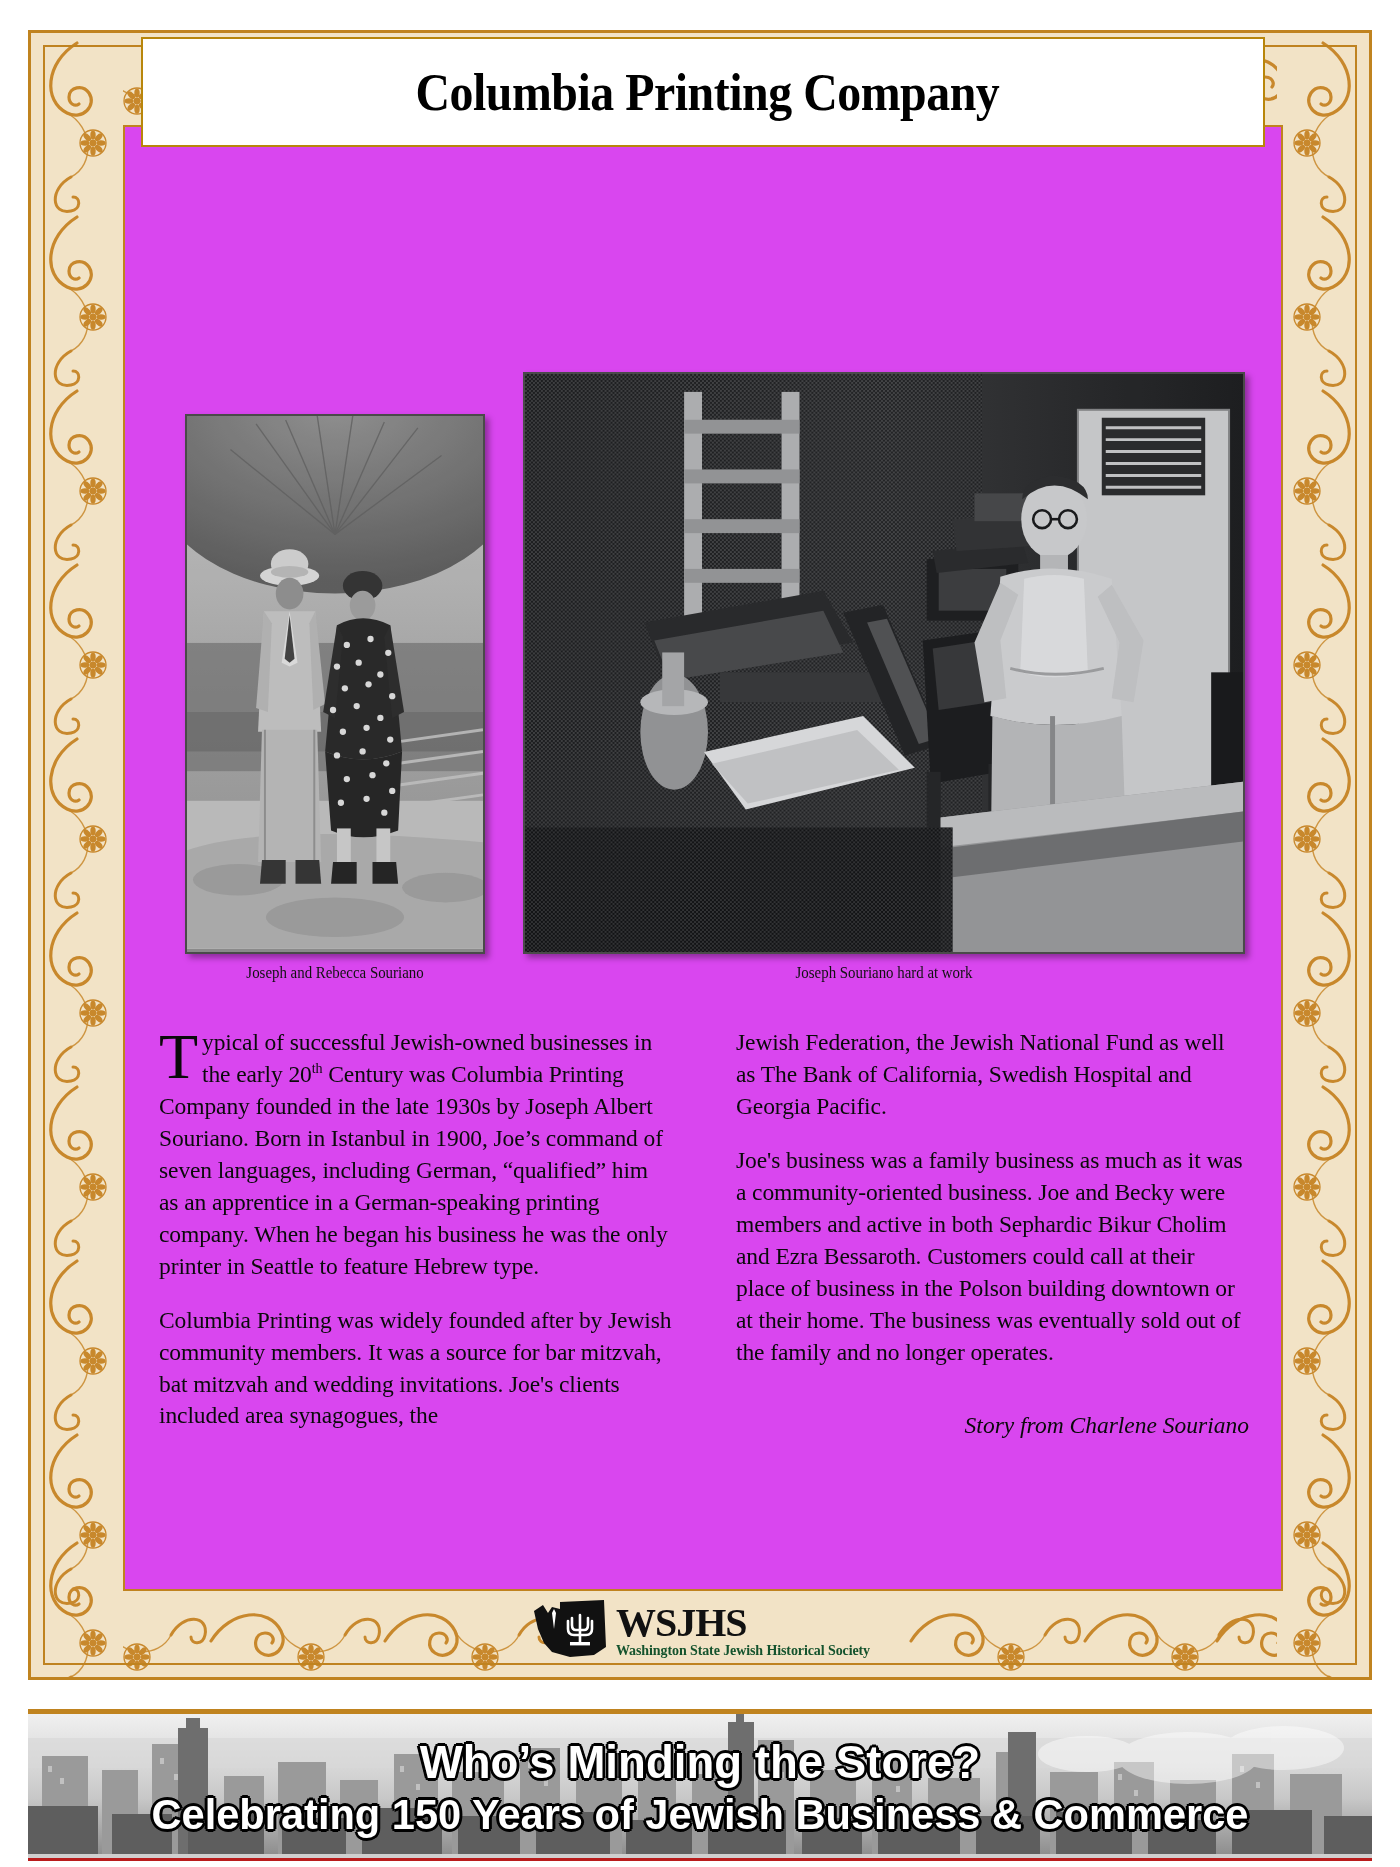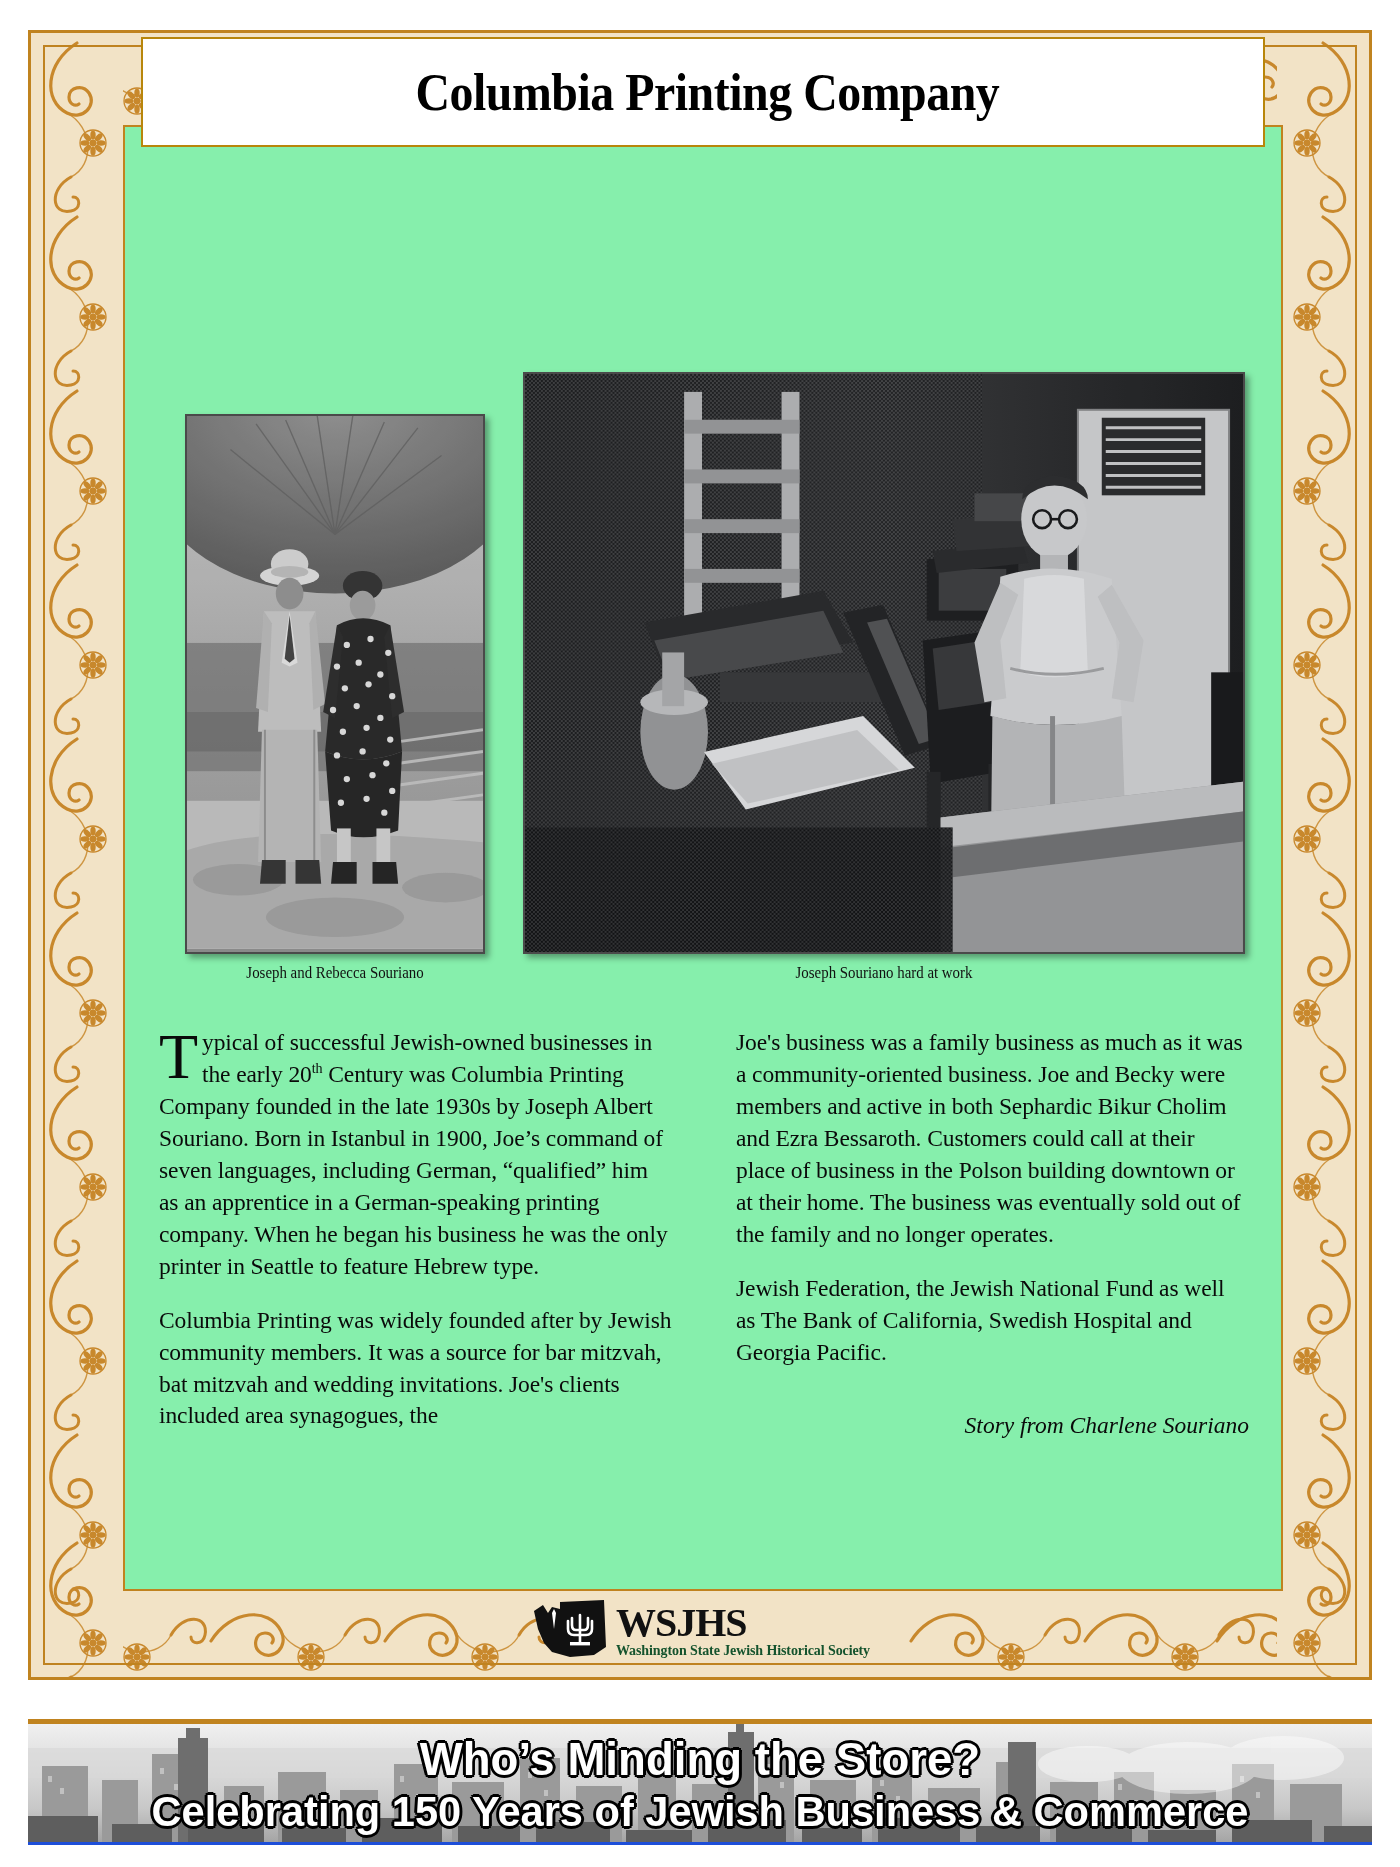--- a/index.html
+++ b/index.html
@@ -40,21 +40,21 @@
     background: #c0831f;
   }
 
   
   .content-area {
     position: absolute;
     left: 92px;
     top: 92px;
     width: 1160px;
     height: 1466px;
-    background: #86efac;
+    background: #d946ef;
     border: 2px solid #c0831f;
   }
 
   
   .title-box {
     position: absolute;
     left: 110px;
     top: 4px;
     width: 1124px;
     height: 110px;
@@ -176,25 +176,25 @@
     font-weight: bold;
     color: #14532d;
     margin-top: 1px;
     letter-spacing: -0.1px;
   }
 
   
   .banner {
     position: absolute;
     left: 28px;
-    bottom: 22px;
+    bottom: 6px;
     width: 1344px;
-    height: 126px;
+    height: 152px;
     border-top: 5px solid #c0831f;
-    border-bottom: 3px solid #1d4ed8;
+    border-bottom: 3px solid #b91c1c;
     background: #cfcfcf;
     overflow: hidden;
   }
   .skyline { position: absolute; inset: 0; }
   .banner-text {
     position: absolute;
     inset: 0;
     display: flex;
     flex-direction: column;
     align-items: center;
@@ -555,22 +555,22 @@
       <div class="caption cap-left">Joseph and Rebecca Souriano</div>
       <div class="caption cap-right">Joseph Souriano hard at work</div>
     </div>
 
     <div class="body-cols">
       <div class="col">
         <p class="dropcap">Typical of successful Jewish-owned businesses in the early 20<sup>th</sup> Century was Columbia Printing Company founded in the late 1930s by Joseph Albert Souriano. Born in Istanbul in 1900, Joe’s command of seven languages, including German, “qualified” him as an apprentice in a German-speaking printing company. When he began his business he was the only printer in Seattle to feature Hebrew type.</p>
         <p>Columbia Printing was widely founded after by Jewish community members. It was a source for bar mitzvah, bat mitzvah and wedding invitations. Joe's clients included area synagogues, the</p>
       </div>
       <div class="col">
+        <p>Jewish Federation, the Jewish National Fund as well as The Bank of California, Swedish Hospital and Georgia Pacific.</p>
         <p>Joe's business was a family business as much as it was a community-oriented business. Joe and Becky were members and active in both Sephardic Bikur Cholim and Ezra Bessaroth. Customers could call at their place of business in the Polson building downtown or at their home. The business was eventually sold out of the family and no longer operates.</p>
-        <p>Jewish Federation, the Jewish National Fund as well as The Bank of California, Swedish Hospital and Georgia Pacific.</p>
         <div class="attribution">Story from Charlene Souriano</div>
       </div>
     </div>
 
   </div>
 
   <div class="logo-wrap">
     <svg class="wa-shape" viewBox="0 0 78 62" xmlns="http://www.w3.org/2000/svg">
       <path d="M4,12 L13,6 L18,14 L22,8 L30,10 L30,3 L74,1 L76,48 L64,56 L40,58 L22,53 L14,44 L8,30 Z" fill="#111111"></path>
       <g stroke="#ffffff" stroke-width="2.6" fill="none" stroke-linecap="round">

